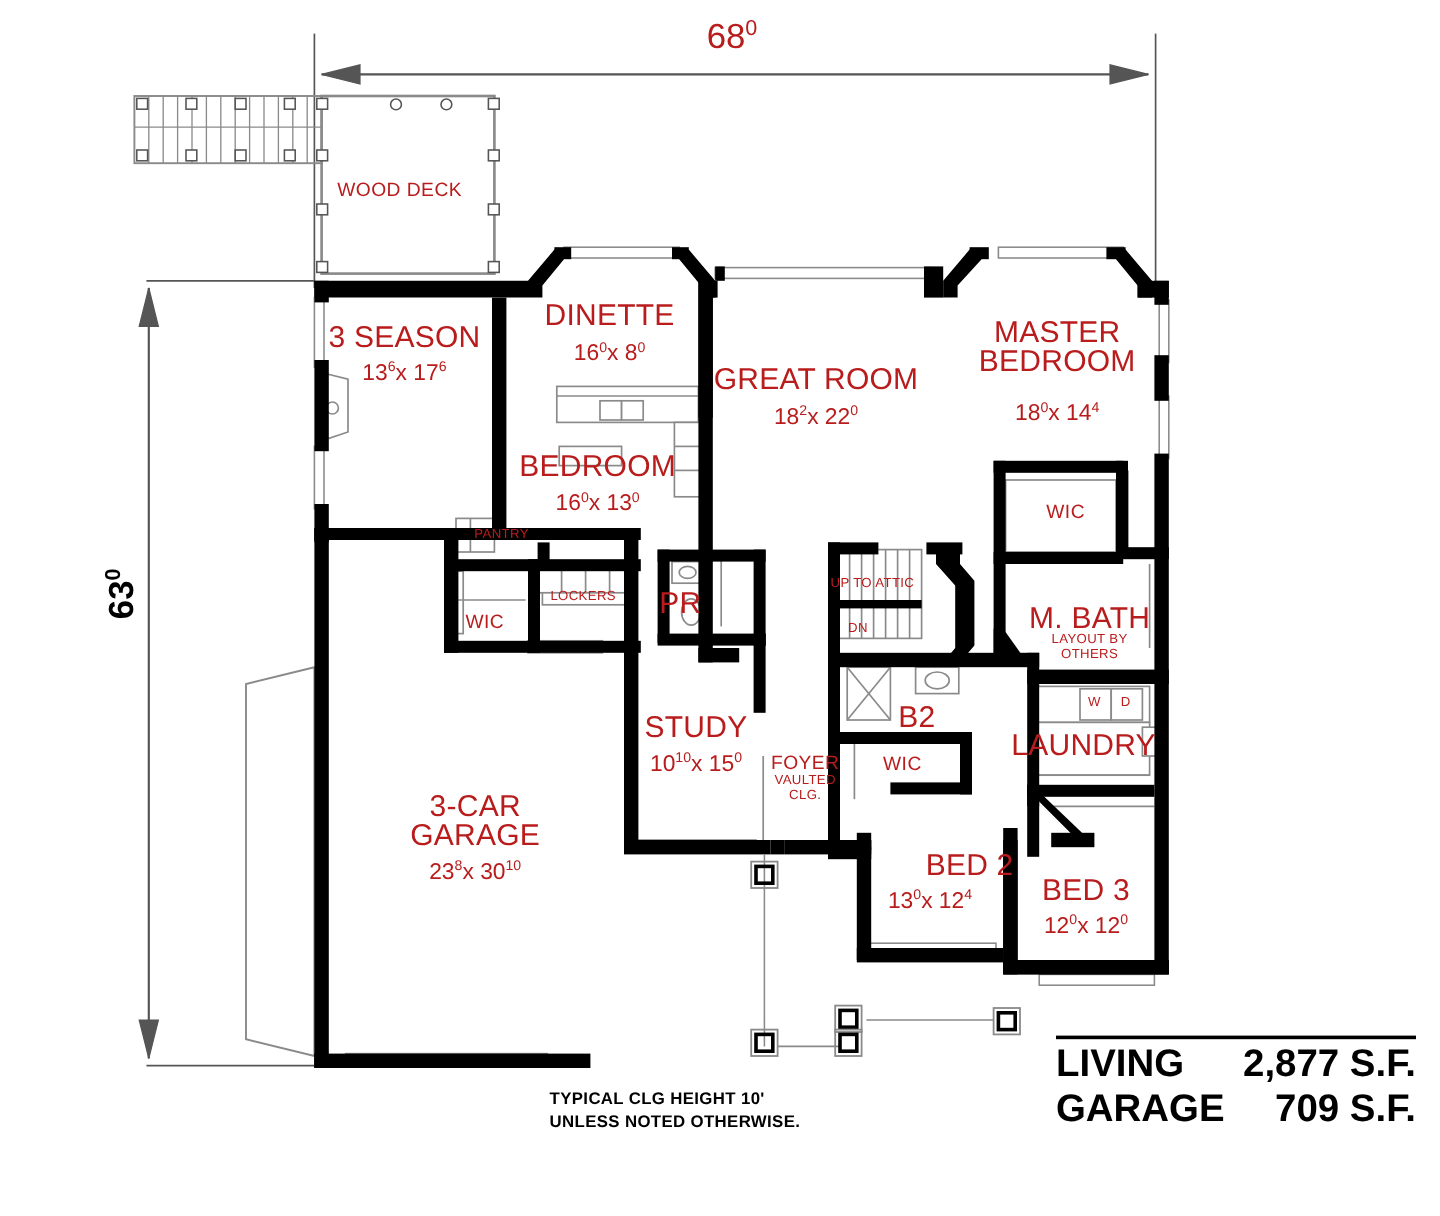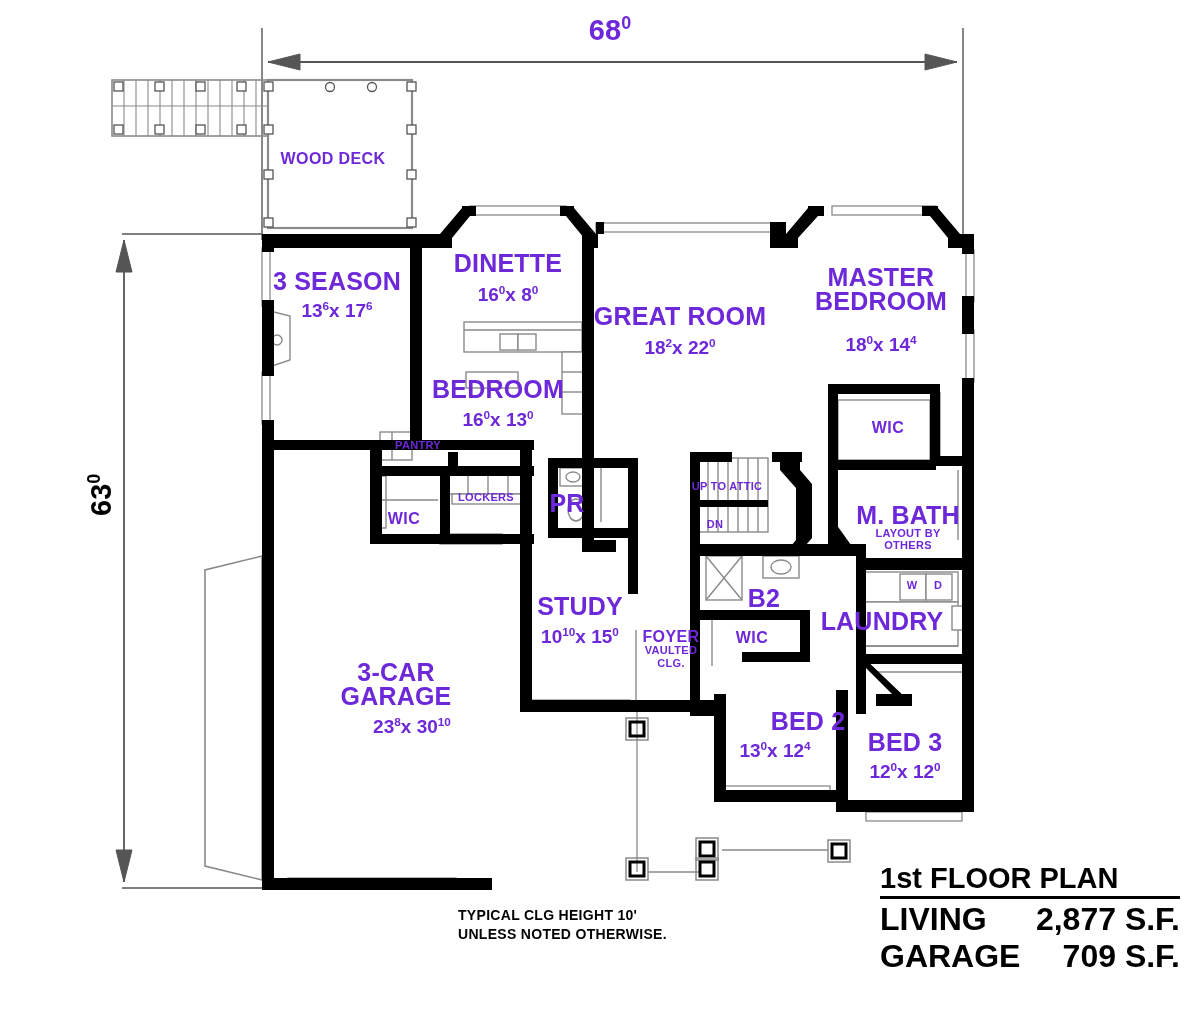--- a/index.html
+++ b/index.html
@@ -1,20 +1,20 @@
 <!DOCTYPE html>
 <html><head>
 <meta charset="utf-8">
 <style>
   html,body{margin:0;padding:0;background:#fff;}
   body{width:1200px;height:1013px;position:relative;overflow:hidden;
        font-family:"Liberation Sans",sans-serif;color:#000;}
   #plan{position:absolute;left:0;top:0;width:1200px;height:1013px;}
-  .lbl{position:absolute;white-space:nowrap;font-weight:bold;
-       font-family:"Liberation Sans",sans-serif;color:#6d28d9;line-height:1.08;}
+  .lbl{position:absolute;white-space:nowrap;font-weight:normal;
+       font-family:"Liberation Sans",sans-serif;color:#b91c1c;line-height:1.08;}
   .ctr{transform:translateX(-50%);text-align:center;}
   .room-name{font-size:25px;letter-spacing:.2px;}
   .room-dim{font-size:19px;}
   .small{font-size:16px;letter-spacing:.4px;}
   .tiny{font-size:11px;letter-spacing:.3px;}
   .dimtxt{font-size:29px;}
   .sup{font-size:.62em;vertical-align:super;}
   .titleblock{position:absolute;left:880px;top:862px;width:300px;text-align:left;}
   .tb-title{font-size:29px;font-weight:bold;white-space:nowrap;}
   .tb-rule{border-bottom:3px solid #000;margin:1px 0 2px 0;}
@@ -336,37 +336,37 @@
 
 <div class="lbl room-name ctr" style="left:764px;top:585px;">B2</div>
 <div class="lbl small ctr" style="left:752px;top:629px;">WIC</div>
 
 <div class="lbl small ctr" style="left:888px;top:419px;">WIC</div>
 
 <div class="lbl room-name ctr" style="left:908px;top:502px;">M. BATH</div>
 <div class="lbl tiny ctr" style="left:908px;top:528px;">LAYOUT BY</div>
 <div class="lbl tiny ctr" style="left:908px;top:540px;">OTHERS</div>
 
-<div class="lbl room-name ctr" style="left:882px;top:608px;">LAUNDRY</div>
+<div class="lbl room-name ctr" style="left:903px;top:608px;">LAUNDRY</div>
 <div class="lbl tiny ctr" style="left:912px;top:580px;">W</div>
 <div class="lbl tiny ctr" style="left:938px;top:580px;">D</div>
 
 <div class="lbl room-name ctr" style="left:580px;top:593px;">STUDY</div>
 <div class="lbl room-dim ctr" style="left:580px;top:626px;">
   <span>10</span><span class="sup">10</span>x
   <span>15</span><span class="sup">0</span>
 </div>
 
 <div class="lbl small ctr" style="left:671px;top:628px;">FOYER</div>
 <div class="lbl tiny ctr" style="left:671px;top:645px;">VAULTED</div>
 <div class="lbl tiny ctr" style="left:671px;top:658px;">CLG.</div>
 
 <div class="lbl room-name ctr" style="left:396px;top:659px;">3-CAR</div>
 <div class="lbl room-name ctr" style="left:396px;top:683px;">GARAGE</div>
-<div class="lbl room-dim ctr" style="left:412px;top:716px;">
+<div class="lbl room-dim ctr" style="left:396px;top:716px;">
   <span>23</span><span class="sup">8</span>x
   <span>30</span><span class="sup">10</span>
 </div>
 
 <div class="lbl room-name ctr" style="left:808px;top:708px;">BED 2</div>
 <div class="lbl room-dim ctr" style="left:775px;top:740px;">
   <span>13</span><span class="sup">0</span>x
   <span>12</span><span class="sup">4</span>
 </div>
 
@@ -375,21 +375,20 @@
   <span>12</span><span class="sup">0</span>x
   <span>12</span><span class="sup">0</span>
 </div>
 
 <div class="note">
   <div>TYPICAL CLG HEIGHT 10'</div>
   <div>UNLESS NOTED OTHERWISE.</div>
 </div>
 
 <div class="titleblock">
-  <div class="tb-title">1st FLOOR PLAN</div>
   <div class="tb-rule"></div>
   <div class="tb-row">
     <span>LIVING</span>
     <span>2,877 S.F.</span>
   </div>
   <div class="tb-row">
     <span>GARAGE</span>
     <span>709 S.F.</span>
   </div>
 </div>

